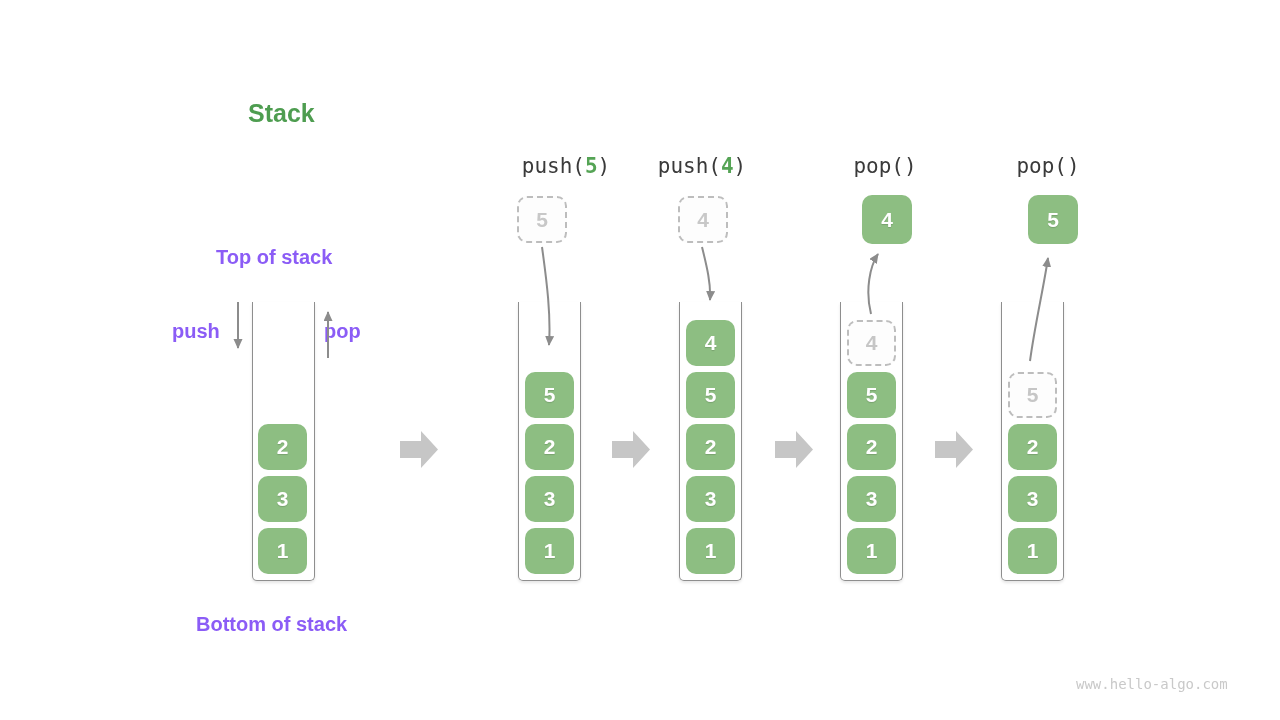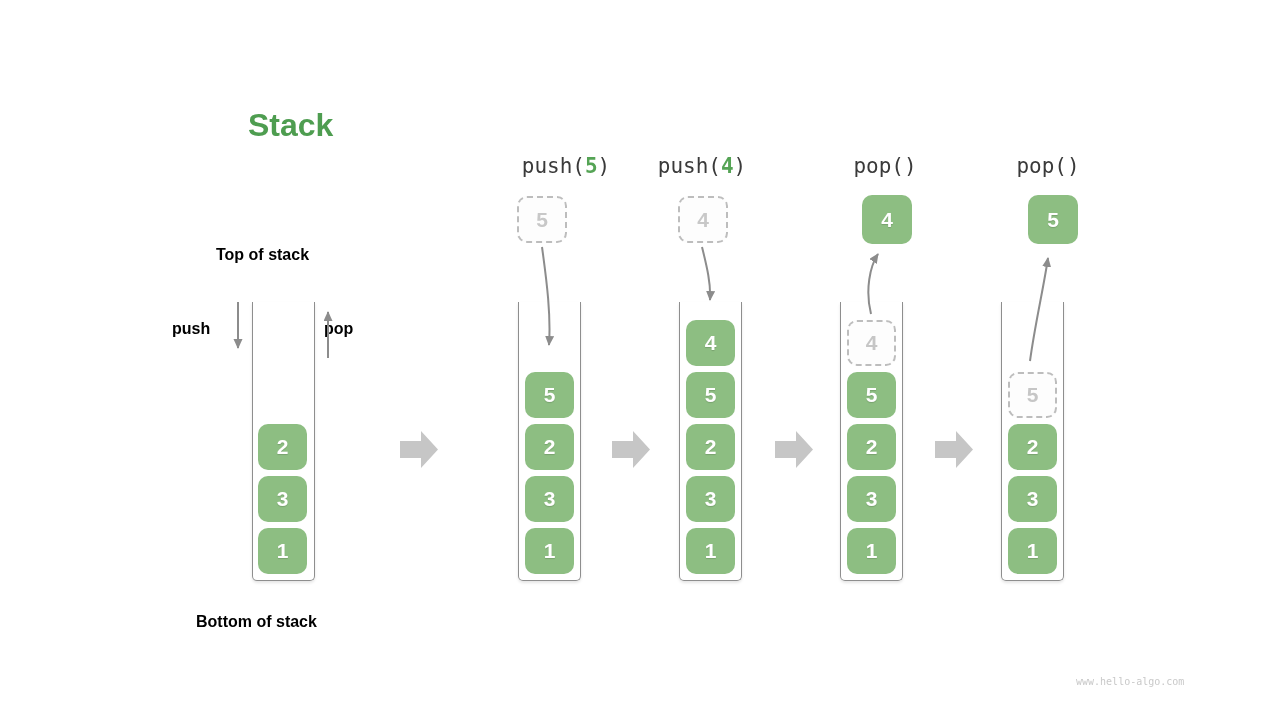--- a/index.html
+++ b/index.html
@@ -1,37 +1,37 @@
 <!DOCTYPE html>
 <html><head>
 <meta charset="utf-8">
 <style>
   html,body{margin:0;padding:0;background:#ffffff;}
   .canvas{position:relative;width:1280px;height:720px;background:#ffffff;overflow:hidden;
           font-family:"Liberation Sans",sans-serif;}
-  .title{position:absolute;left:248px;top:107px;font-size:32px;font-weight:bold;color:#4e9d50;white-space:nowrap;}
-  .lbl{position:absolute;font-size:16px;font-weight:bold;color:#000000;white-space:nowrap;}
+  .title{position:absolute;left:248px;top:99px;font-size:25px;font-weight:bold;color:#4e9d50;white-space:nowrap;}
+  .lbl{position:absolute;font-size:20px;font-weight:bold;color:#8b5cf6;white-space:nowrap;}
   .hdr{position:absolute;top:154px;width:130px;text-align:center;white-space:nowrap;
        font-family:"DejaVu Sans Mono",monospace;font-size:21px;color:#3a3a3a;}
   .hdr .arg{color:#55a455;font-weight:bold;}
   .container{position:absolute;top:302px;width:63px;height:279px;box-sizing:border-box;
              border-left:1.5px solid #8e8e8e;border-right:1.5px solid #8e8e8e;border-bottom:1.5px solid #8e8e8e;
              border-radius:0 0 5px 5px;box-shadow:0 2px 3px rgba(0,0,0,0.10);}
   .box{position:absolute;width:49px;height:46px;border-radius:10px;background:#8dbe82;color:#ffffff;
        font-size:21px;font-weight:bold;display:flex;align-items:center;justify-content:center;
        text-shadow:0 1px 1px rgba(0,0,0,0.15);}
   .ghost{background:#fdfdfd;border:2px dashed #bdbdbd;color:#c6c6c6;text-shadow:none;box-sizing:border-box;}
   .annot-green{position:absolute;width:50px;height:49px;border-radius:10px;background:#8dbe82;color:#ffffff;
        font-size:21px;font-weight:bold;display:flex;align-items:center;justify-content:center;
        text-shadow:0 1px 1px rgba(0,0,0,0.15);}
   .annot-ghost{position:absolute;width:50px;height:47px;border-radius:10px;background:#fdfdfd;
        border:2px dashed #bdbdbd;color:#c8c8c8;font-size:21px;font-weight:bold;box-sizing:border-box;
        display:flex;align-items:center;justify-content:center;}
   .watermark{position:absolute;left:1076px;top:676px;font-family:"DejaVu Sans Mono",monospace;
-             font-size:10px;color:#c9c9c9;white-space:nowrap;}
+             font-size:14px;color:#c9c9c9;white-space:nowrap;}
   svg.overlay{position:absolute;left:0;top:0;pointer-events:none;}
 </style>
 </head>
 <body>
 
 <div class="canvas">
 
   <div class="title">Stack</div>
   <div class="lbl" style="left:216px;top:246px">Top of stack</div>
   <div class="lbl" style="left:172px;top:320px">push</div>

